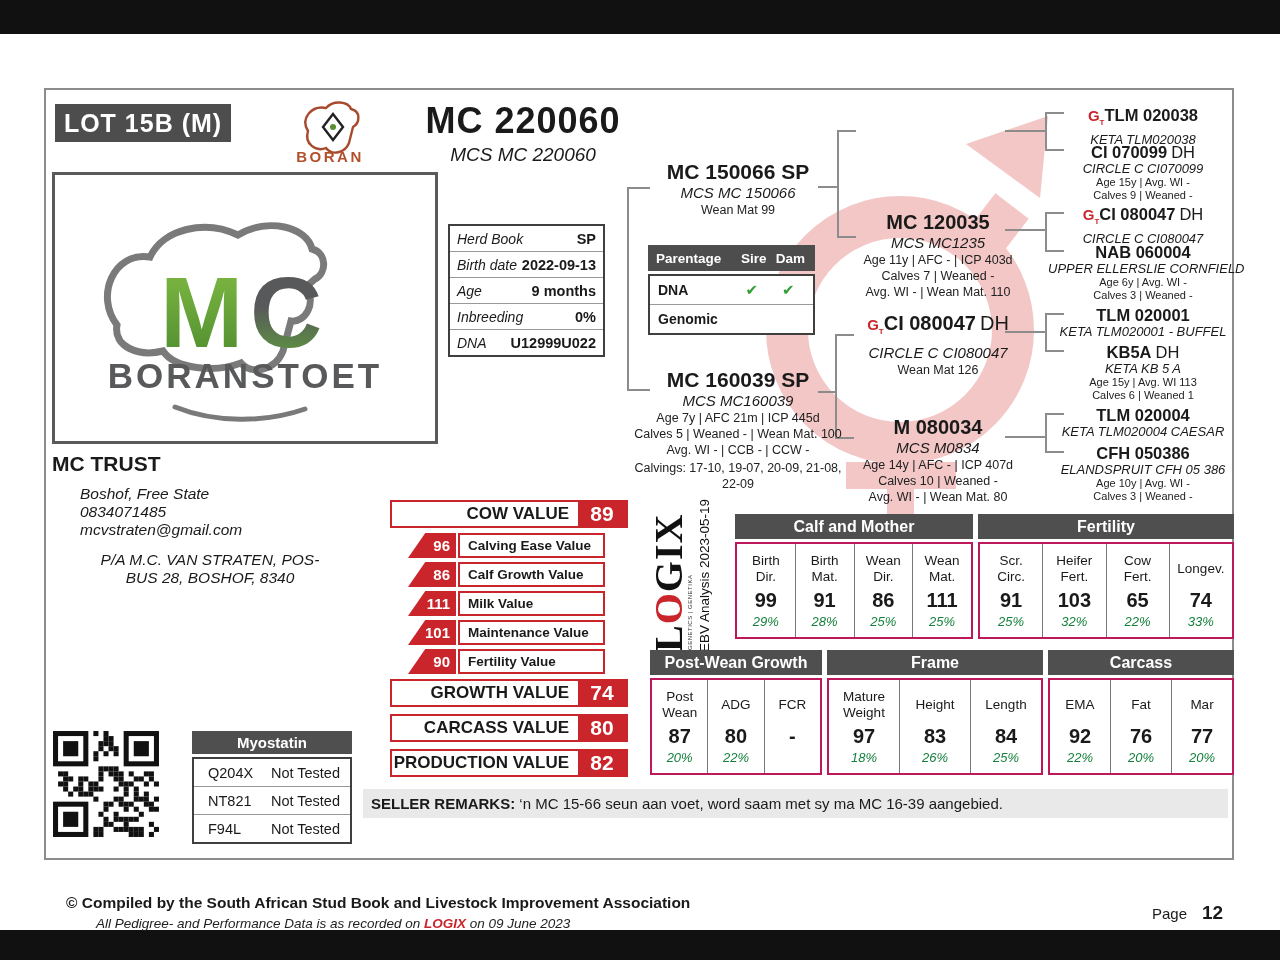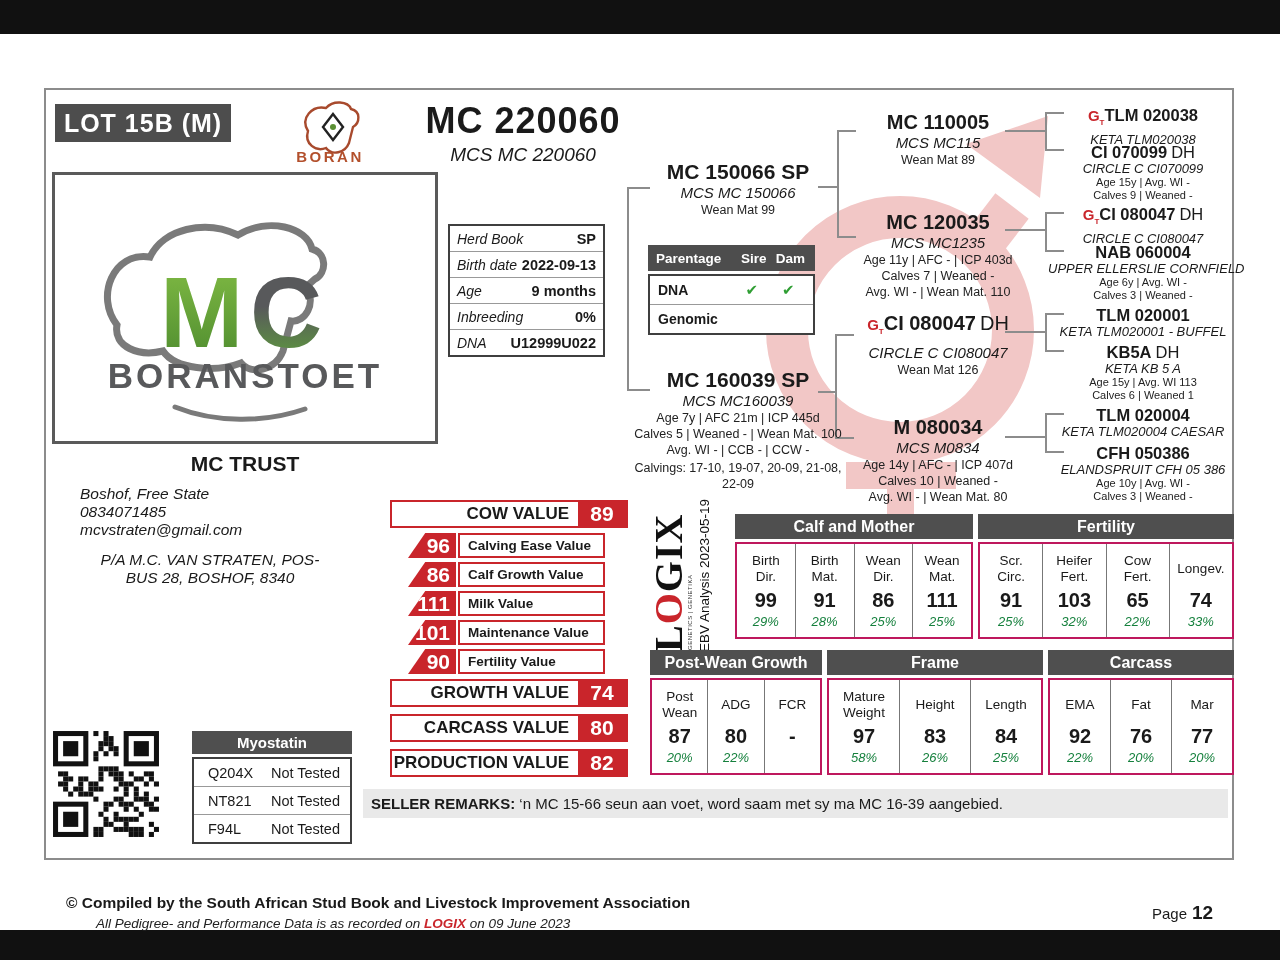--- a/index.html
+++ b/index.html
@@ -10,21 +10,21 @@
   .card-border{position:absolute;left:44px;top:88px;width:1190px;height:772px;border:2px solid #8c8c8c;box-sizing:border-box;}
   
   .lot{left:55px;top:104px;width:176px;height:38px;background:#4d4d4d;color:#fff;
        font-size:25px;font-weight:bold;text-align:center;line-height:38px;letter-spacing:1px;}
   
   .title-wrap{left:388px;top:100px;width:270px;text-align:center;}
   .title{font-size:36px;font-weight:bold;letter-spacing:1px;}
   .subtitle{font-size:19px;font-style:italic;margin-top:2px;}
   
   .photo{left:52px;top:172px;width:386px;height:272px;border:3px solid #5a5a5a;box-sizing:border-box;background:#fff;}
-  .owner-name{left:52px;top:452px;width:386px;text-align:center;font-weight:bold;font-size:21px;}
+  .owner-name{left:52px;top:452px;width:386px;font-weight:bold;font-size:21px;}
   .owner-line{left:80px;font-style:italic;font-size:15.5px;}
   .pa-line{left:60px;width:300px;text-align:center;font-style:italic;font-size:15.5px;}
   
   .herd{left:448px;top:224px;width:157px;border:2px solid #3f3f3f;background:#fff;box-sizing:border-box;}
   .herd-row{display:flex;justify-content:space-between;align-items:center;height:25px;padding:0 7px;border-top:1px solid #999;}
   .herd-row:first-child{border-top:none;}
   .herd-lbl{font-style:italic;font-size:14px;white-space:nowrap;}
   .herd-val{font-weight:bold;font-size:14.5px;white-space:nowrap;}
   
   .par-head{left:648px;top:245px;width:167px;height:26px;background:#4d4d4d;color:#fff;font-weight:bold;
@@ -46,21 +46,21 @@
   .ped-s .nm{font-size:21px;}
   .ggp .nm{font-size:16.5px;line-height:18px;}
   .ggp .rg{font-size:13px;line-height:15px;}
   .ggp .ln{font-size:11px;line-height:12.5px;}
   .gt{color:#c9252b;font-weight:bold;font-size:15px;margin-right:0;}
   .gt small{font-size:8px;vertical-align:sub;}
   
   .val-header{display:flex;height:28px;border:2px solid #c9252b;background:#fff;box-sizing:border-box;}
   .vh-label{flex:1;text-align:right;font-weight:bold;font-size:17px;line-height:24px;padding-right:9px;}
   .vh-score{width:48px;background:#c9252b;color:#fff;font-weight:bold;font-size:21px;line-height:24px;text-align:center;}
-  .sub-num{width:48px;height:25px;background:#c9252b;color:#fff;font-weight:bold;font-size:21px;line-height:25px;
+  .sub-num{width:48px;height:25px;background:#c9252b;color:#fff;font-weight:bold;font-size:15px;line-height:25px;
            text-align:right;padding-right:6px;box-sizing:border-box;clip-path:polygon(36% 0,100% 0,100% 100%,0 100%);}
   .sub-lbl{left:458px;width:147px;height:25px;border:2px solid #c9252b;background:#fff;font-weight:bold;font-size:13.5px;
            line-height:21px;padding-left:8px;box-sizing:border-box;white-space:nowrap;}
   
   .vtext{writing-mode:vertical-rl;transform:rotate(180deg);white-space:nowrap;}
   .logix-word{font-family:"Liberation Serif","DejaVu Serif",serif;font-weight:bold;font-size:40px;letter-spacing:1px;color:#111;}
   .logix-word .o{color:#c9252b;}
   .logix-tag{font-size:6px;color:#333;letter-spacing:.5px;}
   .logix-ebv{font-size:13.5px;color:#111;}
   
@@ -76,21 +76,21 @@
             text-align:center;line-height:23px;}
   .myo-body{left:192px;top:757px;width:160px;border:2px solid #3f3f3f;background:#fff;box-sizing:border-box;}
   .myo-row{height:27px;display:flex;justify-content:space-between;align-items:center;padding:0 10px 0 14px;border-top:1px solid #999;font-size:14.5px;}
   .myo-row:first-child{border-top:none;}
   
   .remarks{left:363px;top:789px;width:865px;height:29px;background:#e9e9e9;font-size:15px;line-height:29px;padding-left:8px;box-sizing:border-box;white-space:nowrap;}
   .remarks b{font-weight:bold;}
   .foot1{left:66px;top:894px;font-weight:bold;font-size:15.5px;}
   .foot2{left:96px;top:916px;font-style:italic;font-size:13.5px;color:#222;}
   .foot2 .lgx{color:#c9252b;font-weight:bold;}
-  .pageno{left:1152px;top:902px;display:flex;align-items:baseline;gap:5px;}
+  .pageno{left:1152px;top:902px;display:flex;align-items:baseline;gap:15px;}
   .pageno .pl{font-size:15px;} .pageno .pn{font-size:19px;font-weight:bold;}
   svg text{font-family:"Liberation Sans","DejaVu Sans",sans-serif;}
 </style>
 </head>
 <body>
 
 <div id="canvas">
 
   <div class="bar" style="top:0;height:34px;"></div>
   <div class="bar" style="top:930px;height:30px;"></div>
@@ -208,25 +208,20 @@
   <div class="abs ped ped-s" style="left:628px;top:369px;width:220px;z-index:2;">
     <div class="nm">MC 160039 SP</div>
     <div class="rg">MCS MC160039</div>
     <div class="ln">Age 7y | AFC 21m | ICP 445d</div>
     <div class="ln">Calves 5 | Weaned - | Wean Mat. 100</div>
     <div class="ln">Avg. WI - | CCB - | CCW -</div>
     <div class="ln calv">Calvings: 17-10, 19-07, 20-09, 21-08,</div>
     <div class="ln">22-09</div>
   </div>
 
-  <div class="abs ped" style="left:850px;top:111px;width:176px;z-index:2;">
-    <div class="nm">MC 110005</div>
-    <div class="rg">MCS MC115</div>
-    <div class="ln">Wean Mat 89</div>
-  </div>
   <div class="abs ped" style="left:850px;top:211px;width:176px;z-index:2;">
     <div class="nm">MC 120035</div>
     <div class="rg">MCS MC1235</div>
     <div class="ln">Age 11y | AFC - | ICP 403d</div>
     <div class="ln">Calves 7 | Weaned -</div>
     <div class="ln">Avg. WI - | Wean Mat. 110</div>
   </div>
   <div class="abs ped" style="left:850px;top:312px;width:176px;z-index:2;">
     <div class="nm"><span class="gt">G<small>T</small></span><span>CI 080047</span><span class="dh">DH</span></div>
     <div class="rg">CIRCLE C CI080047</div>
@@ -412,21 +407,21 @@
       <div class="ebv-acc"></div>
     </div>
   </div>
   <div class="abs ebv-box" style="left:827px;top:678px;width:216px;z-index:2;">
     <div class="ebv-col">
       <div class="ebv-lbl">
           <span>Mature</span>
           <span>Weight</span>
         </div>
       <div class="ebv-val">97</div>
-      <div class="ebv-acc">58%</div>
+      <div class="ebv-acc">18%</div>
     </div>
     <div class="ebv-col">
       <div class="ebv-lbl">
           <span>Height</span>
           <span></span>
         </div>
       <div class="ebv-val">83</div>
       <div class="ebv-acc">26%</div>
     </div>
     <div class="ebv-col">

